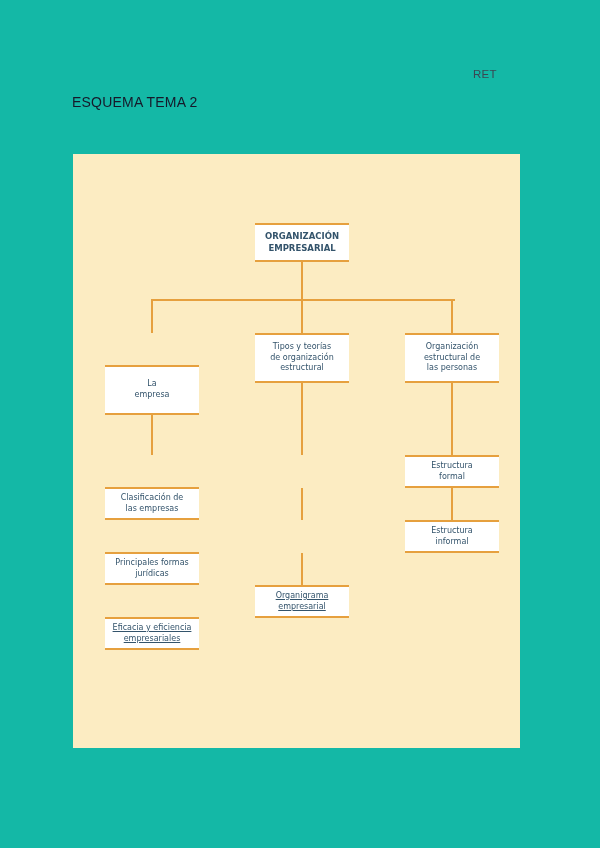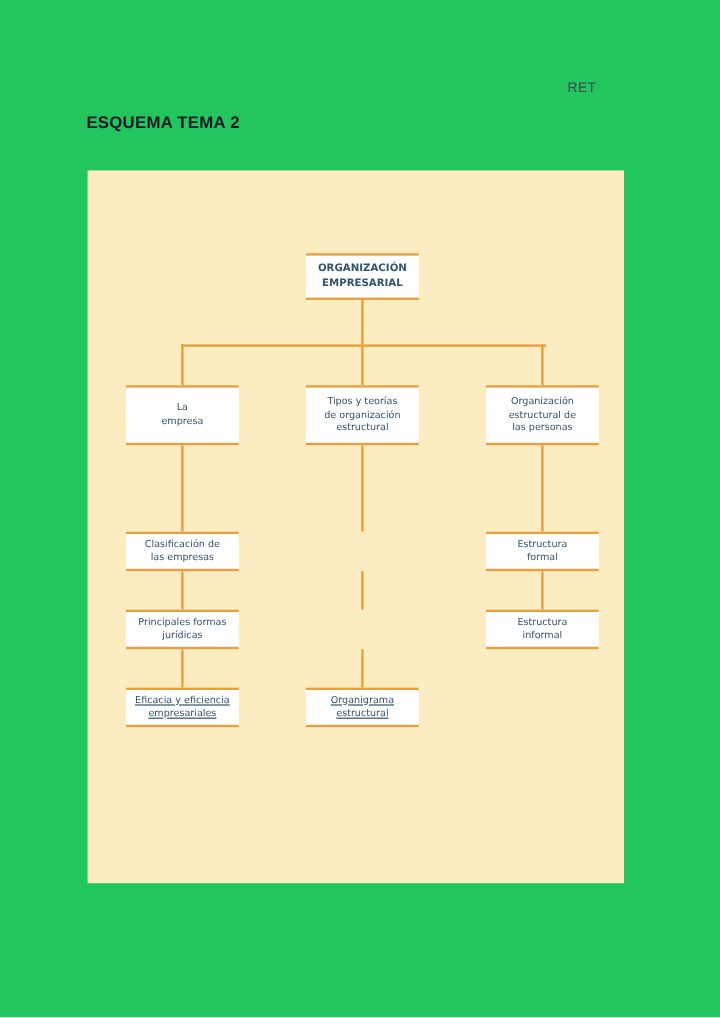--- a/index.html
+++ b/index.html
@@ -4,47 +4,47 @@
 <style>
   html, body {
     margin: 0;
     padding: 0;
     background: #ffffff;
   }
   .sheet {
     position: relative;
     width: 600px;
     height: 848px;
-    background: #22c55e;
+    background: #14b8a6;
     font-family: "Liberation Sans", sans-serif;
     overflow: hidden;
   }
   .header-right {
     position: absolute;
     left: 473px;
     top: 68px;
     font-size: 11.5px;
     letter-spacing: 0.3px;
     color: #3a4754;
     font-family: "Liberation Sans", sans-serif;
   }
   .page-title {
     position: absolute;
     left: 72px;
     top: 94px;
     font-size: 14px;
-    font-weight: bold;
+    font-weight: normal;
     letter-spacing: 0.2px;
     color: #16192a;
     font-family: "Liberation Sans", sans-serif;
   }
   .diagram-panel {
     position: absolute;
     left: 73px;
-    top: 142px;
+    top: 154px;
     width: 447px;
     height: 594px;
     background: #fcecc2;
   }
   .node {
     position: absolute;
     box-sizing: border-box;
     background: #ffffff;
     border-top: 2px solid #e6a03e;
     border-bottom: 2px solid #e6a03e;
@@ -59,21 +59,21 @@
     justify-content: center;
     width: 94px;
   }
   .node.root {
     left: 182px; top: 69px; height: 39px;
     font-weight: bold;
     font-size: 8.5px;
   }
   .node.lvl2 { top: 179px; height: 50px; }
   .node.lvl3 { height: 33px; }
-  .c1 { left: 32px; }
+  .c1 { left: 32px; margin-top: 32px; }
   .c2 { left: 182px; }
   .c3 { left: 332px; }
   .row1 { top: 301px; }
   .row2 { top: 366px; }
   .row3 { top: 431px; text-decoration: underline; }
   .conn {
     position: absolute;
     background: #e6a03e;
   }
   .vline { width: 2px; }
@@ -120,21 +120,21 @@
 las personas</div>
 
     <div class="node lvl3 c1 row1">Clasificación de
 las empresas</div>
     <div class="node lvl3 c1 row2">Principales formas
 jurídicas</div>
     <div class="node lvl3 c1 row3">Eficacia y eficiencia
 empresariales</div>
 
     <div class="node lvl3 c2 row3">Organigrama
-estructural</div>
+empresarial</div>
 
     <div class="node lvl3 c3 row1">Estructura
 formal</div>
     <div class="node lvl3 c3 row2">Estructura
 informal</div>
 
   </div>
 </div>
 
 </body></html>

